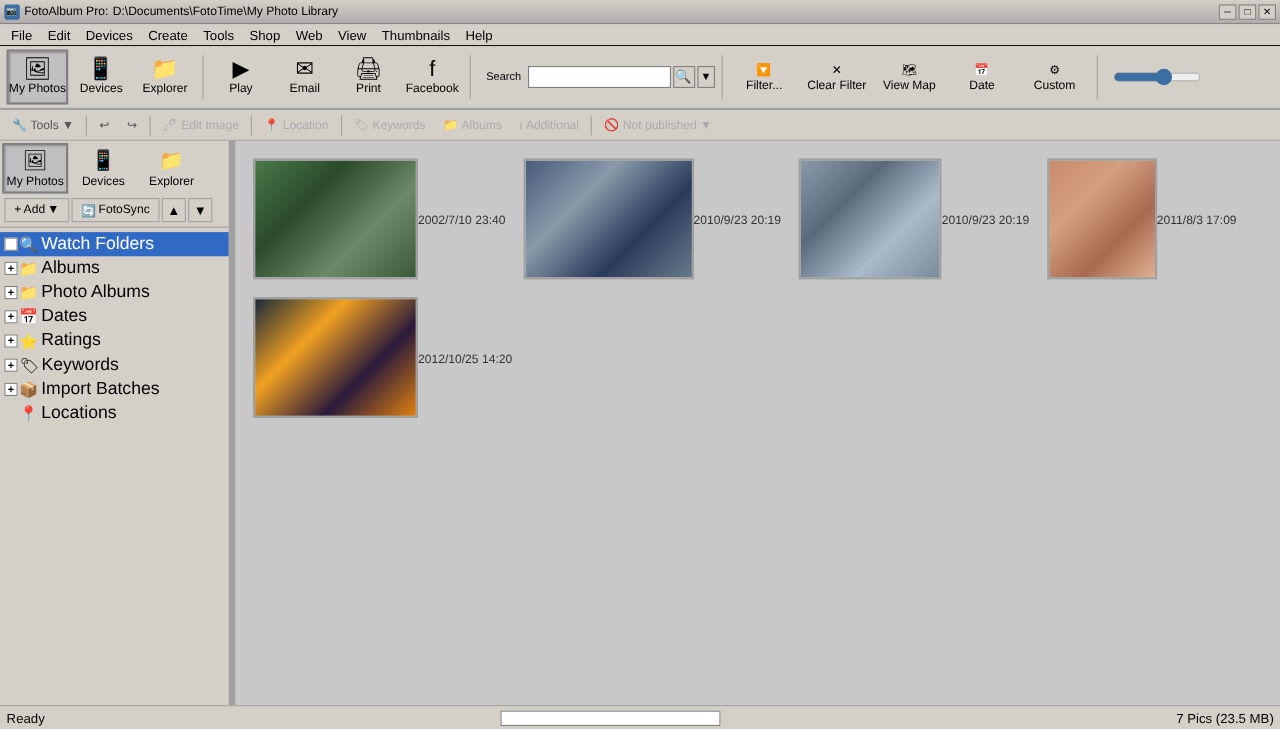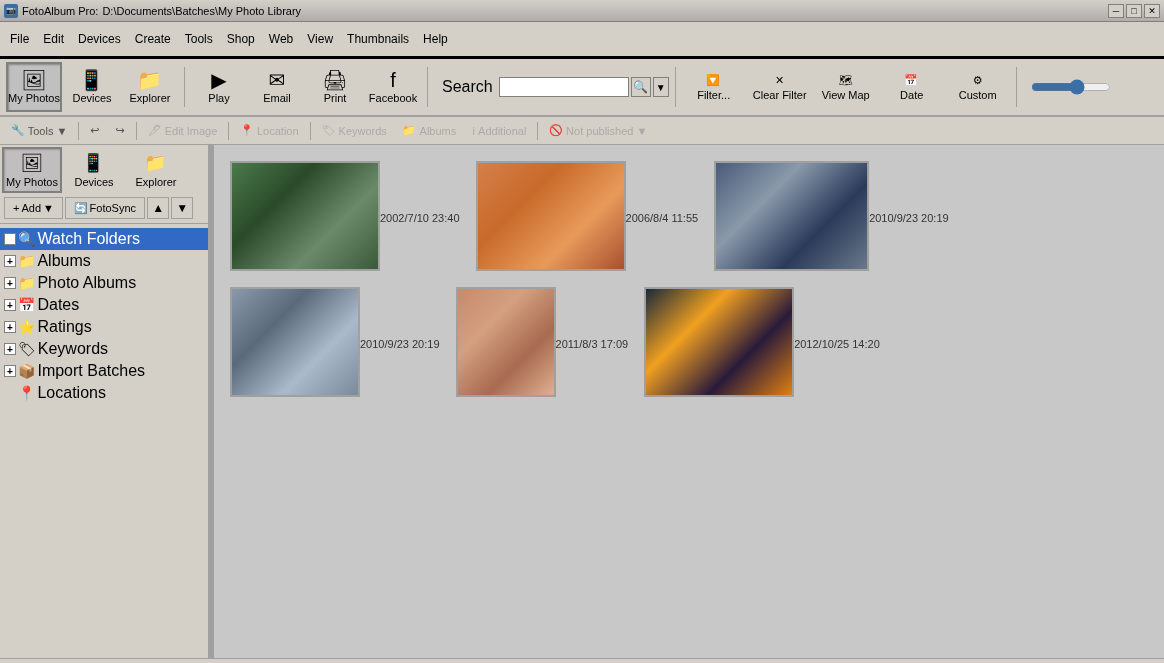--- a/index.html
+++ b/index.html
@@ -47,25 +47,25 @@
       background: #d4d0c8;
       border: 1px solid #808080;
       display: flex; align-items: center; justify-content: center;
       font-size: 9px;
       cursor: pointer;
     }
 
     
     #menu-bar {
       background: #d4d0c8;
-      height: 37px;
+      height: 20px;
       display: flex;
       align-items: center;
       padding: 0 4px;
-      border-bottom: 3px solid #000000;
+      border-bottom: 1px solid #000000;
       gap: 2px;
     }
     .menu-item {
       padding: 2px 6px;
       font-size: 12px;
       color: #000;
       cursor: pointer;
     }
 
     
@@ -114,21 +114,21 @@
     }
     .toolbar-label { font-size: 11px; }
 
     
     #search-area {
       display: flex;
       align-items: center;
       margin-left: 8px;
       gap: 2px;
     }
-    #search-label { font-size: 16px; margin-right: 4px; }
+    #search-label { font-size: 10px; margin-right: 4px; }
     #search-input {
       width: 130px;
       height: 20px;
       border: 1px solid #808080;
       background: white;
       padding: 0 4px;
       font-size: 12px;
     }
     #search-btn {
       width: 20px; height: 20px;
@@ -360,21 +360,21 @@
       cursor: ew-resize;
     }
   </style>
 </head>
 <body>
 
 <div id="title-bar">
   <div id="title-left">
     <div id="title-icon">📷</div>
     <span>FotoAlbum Pro:</span>
-    <span>D:\Documents\Batches\My Photo Library</span>
+    <span>D:\Documents\FotoTime\My Photo Library</span>
   </div>
   <div id="title-controls">
     <div class="title-btn">─</div>
     <div class="title-btn">□</div>
     <div class="title-btn">✕</div>
   </div>
 </div>
 
 <div id="menu-bar">
 <div class="menu-item">File</div>
@@ -595,24 +595,20 @@
 
   <div class="resize-handle"></div>
 
   <div id="photo-grid">
 
   <div class="photo-item">
         <div class="photo-thumb photo-1" style="width: 150px; height: 110px;"></div>
         <div class="photo-date">2002/7/10  23:40</div>
       </div>
       <div class="photo-item">
-        <div class="photo-thumb photo-2" style="width: 150px; height: 110px;"></div>
-        <div class="photo-date">2006/8/4  11:55</div>
-      </div>
-      <div class="photo-item">
         <div class="photo-thumb photo-3" style="width: 155px; height: 110px;"></div>
         <div class="photo-date">2010/9/23  20:19</div>
       </div>
       <div class="photo-item">
         <div class="photo-thumb photo-4" style="width: 130px; height: 110px;"></div>
         <div class="photo-date">2010/9/23  20:19</div>
       </div>
       <div class="photo-item">
         <div class="photo-thumb photo-5" style="width: 100px; height: 110px;"></div>
         <div class="photo-date">2011/8/3  17:09</div>

